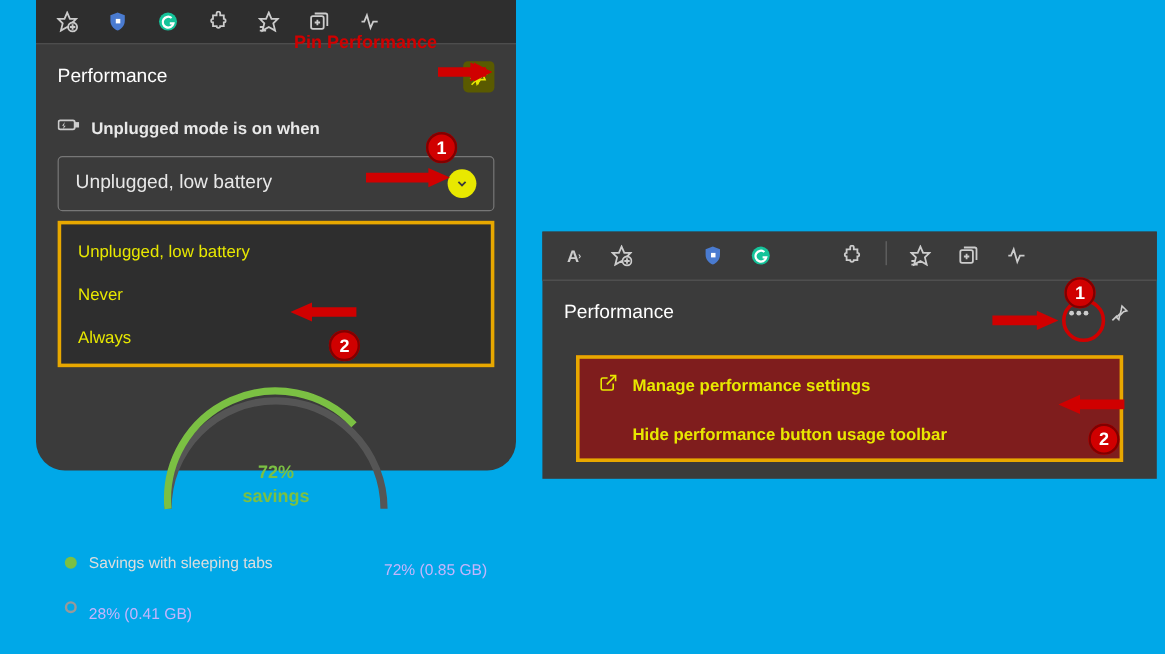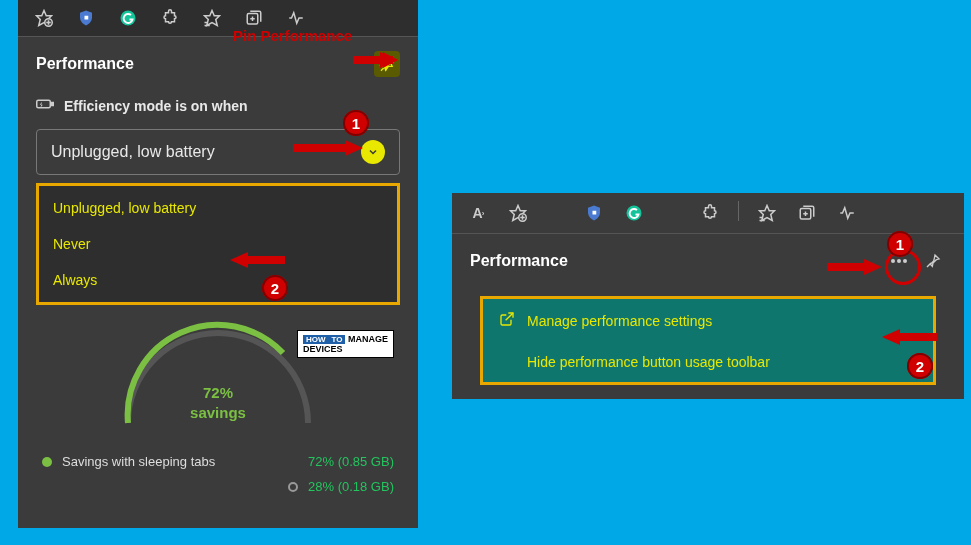--- a/index.html
+++ b/index.html
@@ -1,47 +1,47 @@
 <!DOCTYPE html>
 <html><head>
   <meta charset="utf-8">
   <style>
     * { margin: 0; padding: 0; box-sizing: border-box; font-family: 'Segoe UI', sans-serif; }
     body { background: #00a8e8; width: 971px; height: 545px; position: relative; overflow: hidden; }
     .panel { background: #3b3b3b; position: absolute; color: #e8e8e8; }
-    .panel-left { left: 18px; top: 0; width: 400px; height: 528px; }
+    .panel-left { left: 30px; top: 0; width: 400px; height: 392px; border-radius: 24px; }
     .panel-right { left: 452px; top: 193px; width: 512px; height: 206px; }
     .toolbar { display: flex; gap: 18px; padding: 6px 14px; background: #2e2e2e; border-bottom: 1px solid #555; }
     .toolbar-right { display: flex; gap: 16px; padding: 8px 14px; background: #3b3b3b; border-bottom: 1px solid #555; justify-content: flex-start; }
     .tb-icon { width: 24px; height: 24px; display: flex; align-items: center; justify-content: center; cursor: pointer; color: #ccc; }
     .panel-header { display: flex; justify-content: space-between; align-items: center; padding: 14px 18px; position: relative; }
-    .panel-title { font-size: 16px; font-weight: 700; color: #fff; }
+    .panel-title { font-size: 16px; font-weight: 400; color: #fff; }
     .pin-icon { color: #e8e800; cursor: pointer; background: #5a5a00; border-radius: 4px; padding: 2px; width: 26px; height: 26px; display: flex; align-items: center; justify-content: center; }
     .pin-icon-plain { color: #ccc; cursor: pointer; width: 26px; height: 26px; display: flex; align-items: center; justify-content: center; }
     .more-icon { color: #ccc; cursor: pointer; width: 26px; height: 26px; display: flex; align-items: center; justify-content: center; margin-right: 8px; }
     .header-right { display: flex; align-items: center; }
     .annotation-text { color: #d00000; font-weight: bold; font-size: 15px; position: absolute; line-height: 1.1; }
     .efficiency-row { display: flex; align-items: center; gap: 10px; padding: 6px 18px; }
     .battery-icon { color: #ccc; }
     .efficiency-label { font-size: 14px; font-weight: 600; }
     .dropdown-select { margin: 8px 18px; border: 1px solid #777; border-radius: 4px; padding: 10px 14px; display: flex; justify-content: space-between; align-items: center; cursor: pointer; background: #3b3b3b; position: relative; }
     .chevron-circle { width: 24px; height: 24px; border-radius: 50%; background: #e8e800; display: flex; align-items: center; justify-content: center; color: #3b3b3b; }
     .dropdown-list { margin: 4px 18px; border: 3px solid #e8a800; background: #2e2e2e; padding: 4px 0; position: relative; }
     .dropdown-item { padding: 10px 14px; cursor: pointer; color: #e8e800; font-size: 14px; }
     .gauge-area { position: relative; height: 130px; margin-top: 8px; font-weight: bold; }
     .gauge-svg { display: block; margin: 0 auto; }
     .gauge-text { position: absolute; left: 50%; top: 70px; transform: translateX(-50%); text-align: center; color: #7bc043; font-size: 15px; line-height: 1.3; }
     .stats { padding: 6px 24px 14px; }
-    .stat-row { display: flex; align-items: center; padding: 5px 0; font-size: 13px; color: #ddd; justify-content: flex-end; }
+    .stat-row { display: flex; align-items: center; padding: 5px 0; font-size: 13px; color: #ddd; }
     .stat-dot { width: 10px; height: 10px; border-radius: 50%; margin-right: 10px; }
     .dot-filled { background: #7bc043; }
     .dot-empty { border: 2px solid #999; }
     .stat-label { flex: 1; }
-    .stat-value { color: #22c55e; }
-    .menu-box { margin: 8px 28px; border: 3px solid #e8a800; background: #0f766e; }
+    .stat-value { color: #c4b5fd; margin-top: 12px; }
+    .menu-box { margin: 8px 28px; border: 3px solid #e8a800; background: #7f1d1d; font-weight: bold; }
     .menu-item { padding: 12px 16px; display: flex; align-items: center; gap: 12px; cursor: pointer; color: #e8e800; font-size: 14px; }
     .arrow-red { position: absolute; pointer-events: none; }
     .red-circle { position: absolute; width: 26px; height: 26px; border-radius: 50%; background: #d00000; color: #fff; display: flex; align-items: center; justify-content: center; font-weight: bold; font-size: 15px; pointer-events: none; box-shadow: inset 0 0 0 2px #800000; }
     .red-ring { position: absolute; border: 3px solid #d00000; border-radius: 50%; pointer-events: none; }
     .watermark { position: absolute; background: #fff; color: #000; font-size: 9px; font-weight: bold; padding: 3px 5px; right: 24px; top: 330px; border: 1px solid #000; }
     .watermark .blue { background: #1e5fa8; color: #fff; padding: 0 3px; display: inline-block; font-size: 8px; }
     .text-font-icon { font-size: 14px; font-weight: 600; letter-spacing: -1px; }
     .panel-right-body { padding: 0 0 6px 0; }
   </style>
 </head>
@@ -118,21 +118,21 @@
       <polygon points="60,10 45,2 45,18" fill="#d00000"></polygon>
       <polygon points="0,10 18,2 18,18" fill="#d00000" transform="translate(60,0) scale(-1,1)"></polygon>
     </svg>
 
   <div class="efficiency-row">
     <span class="battery-icon"><svg width="18" height="14" viewBox="0 0 24 16" fill="none" stroke="currentColor" stroke-width="2">
           <rect x="1" y="3" width="18" height="10" rx="2"></rect>
           <rect x="20" y="6" width="3" height="4" fill="currentColor"></rect>
           <path d="M8 5l-3 4h4l-3 4" fill="currentColor" stroke="none"></path>
         </svg></span>
-    <span class="efficiency-label">Efficiency mode is on when</span>
+    <span class="efficiency-label">Unplugged mode is on when</span>
   </div>
 
   <div class="dropdown-select">
     <span>Unplugged, low battery</span>
     <span class="chevron-circle">
         <svg width="12" height="12" viewBox="0 0 24 24" fill="none" stroke="currentColor" stroke-width="3">
           <polyline points="6,9 12,15 18,9"></polyline>
         </svg>
       </span>
   </div>
@@ -152,43 +152,40 @@
   </div>
 
   <svg class="arrow-red" style="left:212px; top:250px;" width="60" height="20">
       <line x1="55" y1="10" x2="15" y2="10" stroke="#d00000" stroke-width="8"></line>
       <polygon points="0,10 18,2 18,18" fill="#d00000"></polygon>
     </svg>
   <div class="red-circle" style="left:244px; top:275px;">
       <span>2</span>
     </div>
 
-  <div class="watermark">
-    <span class="blue">HOW</span><span class="blue">TO</span> <span>MANAGE</span><br><span>DEVICES</span>
-  </div>
 
   <div class="gauge-area">
     <svg class="gauge-svg" width="240" height="120" viewBox="0 0 240 120">
       <path d="M 30 110 A 90 90 0 0 1 210 110" fill="none" stroke="#555" stroke-width="6"></path>
       <path d="M 30 110 A 90 90 0 0 1 185 40" fill="none" stroke="#7bc043" stroke-width="6"></path>
     </svg>
     <div class="gauge-text">
       <span>72%</span><br><span>savings</span>
     </div>
   </div>
 
   <div class="stats">
     <div class="stat-row">
       <span class="stat-dot dot-filled"></span>
       <span class="stat-label">Savings with sleeping tabs</span>
       <span class="stat-value">72% (0.85 GB)</span>
     </div>
     <div class="stat-row">
       <span class="stat-dot dot-empty"></span>
-      <span class="stat-value">28% (0.18 GB)</span>
+      <span class="stat-value">28% (0.41 GB)</span>
     </div>
   </div>
 
 </div>
 
 <div class="panel panel-right">
   <div class="toolbar-right">
     <div class="tb-icon text-font-icon">A<sup style="font-size:8px;">›</sup></div>
     <div class="tb-icon">
         <svg width="18" height="18" viewBox="0 0 24 24" fill="none" stroke="currentColor" stroke-width="2">

